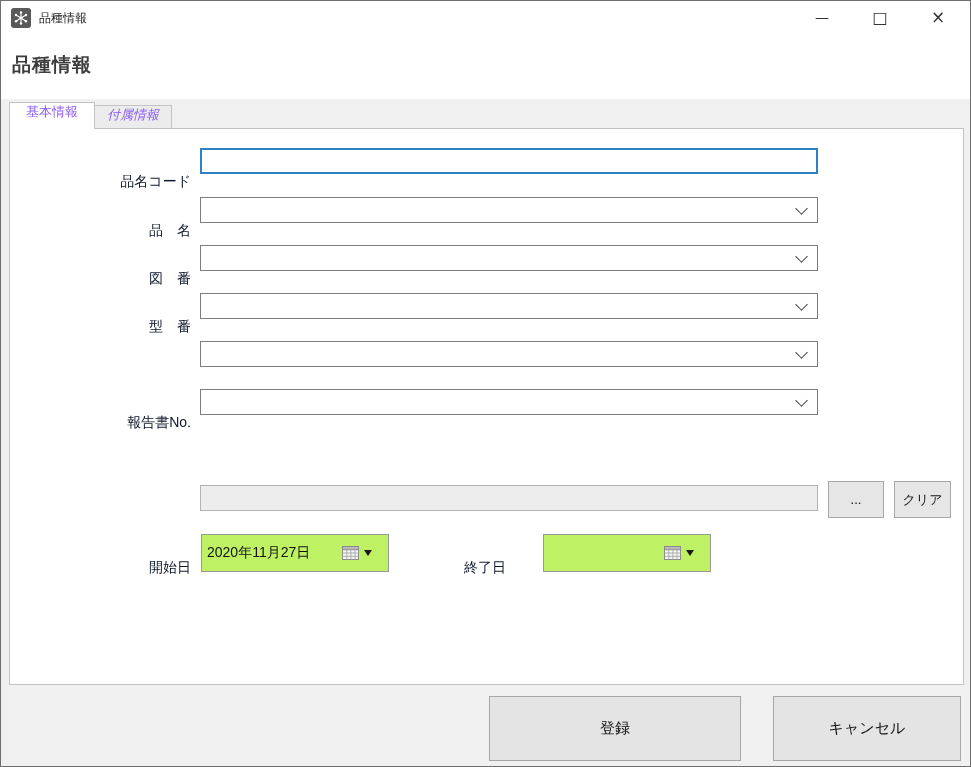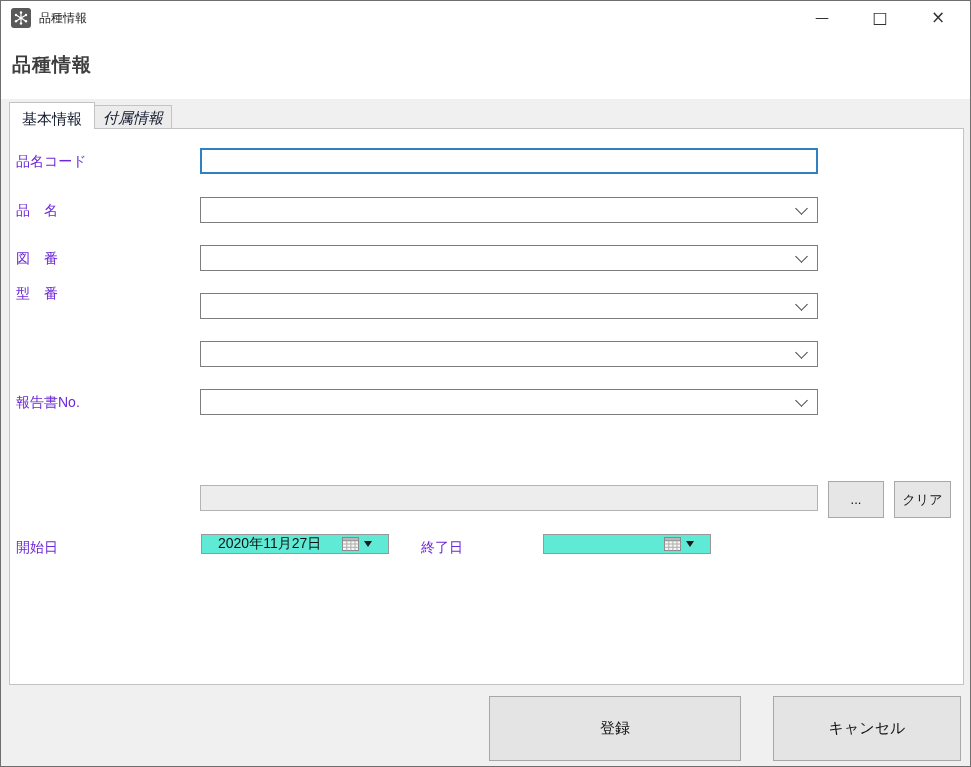--- a/index.html
+++ b/index.html
@@ -27,35 +27,35 @@
     position:absolute; left:11px; top:51px; font-size:19px; font-weight:bold;
     color:#3d3d3d; letter-spacing:1px;
   }
   
   .body-bg { position:absolute; left:0; top:98px; width:100%; height:669px; background:#f0f0f0; }
   .tab-page {
     position:absolute; left:8px; top:127px; width:955px; height:557px;
     background:#fff; border:1px solid #c3c3c3; box-sizing:border-box;
   }
   .tab {
-    position:absolute; box-sizing:border-box; font-size:15px; color:#0f172a;
-    display:flex; align-items:flex-end; justify-content:center; cursor:default;
+    position:absolute; box-sizing:border-box; font-size:13px; color:#8b5cf6;
+    display:flex; align-items:flex-start; justify-content:center; cursor:default;
   }
   .tab-active {
     left:8px; top:101px; width:86px; height:27px; background:#fff;
     border:1px solid #c3c3c3; border-bottom:none; z-index:3;
   }
   .tab-inactive {
     left:93px; top:104px; width:78px; height:23px; background:#ececec;
     border:1px solid #c3c3c3; border-bottom:none; z-index:1;font-style:italic;
   }
   
   .row-label {
-    position:absolute; left:15px; width:175px; text-align:left;
-    font-size:14px; color:#6d28d9; z-index:4;
+    position:absolute; left:15px; width:175px; text-align:right;
+    font-size:14px; color:#0f172a; z-index:4;margin-top:20px;
   }
   .text-input {
     position:absolute; left:199px; width:618px; height:26px; box-sizing:border-box;
     border:2px solid #2f81c4; background:#fff; font-size:14px; padding:0 5px; outline:none; z-index:4;
     font-family:"Liberation Sans", sans-serif;
   }
   .combo {
     position:absolute; left:199px; width:618px; height:26px; box-sizing:border-box;
     border:1px solid #7d7d7d; background:#fff; z-index:4;
     display:flex; align-items:center; justify-content:space-between; padding:0 11px 0 5px;
@@ -72,23 +72,23 @@
   }
   .small-btn {
     position:absolute; top:480px; height:37px; box-sizing:border-box; z-index:4;
     background:#e6e6e6; border:1px solid #a8a8a8; font-size:13px; color:#111;
     display:flex; align-items:center; justify-content:center; cursor:default; padding:0;
     font-family:"Liberation Sans", sans-serif;
   }
   .btn-browse { left:827px; width:56px; }
   .btn-clear  { left:893px; width:57px;align-items:center; }
   .datepicker {
-    position:absolute; top:533px; height:20px; box-sizing:border-box; z-index:4;
-    border:1px solid #989898; background:#5eead4; display:flex; align-items:center;
-    font-size:14px; padding:0 8px 0 16px; cursor:default;
+    position:absolute; top:533px; height:38px; box-sizing:border-box; z-index:4;
+    border:1px solid #989898; background:#bef264; display:flex; align-items:center;
+    font-size:14px; padding:0 8px 0 5px; cursor:default;
   }
   .dp-start { left:200px; width:188px; }
   .dp-end   { left:542px; width:168px; }
   .dp-value { flex:1 1 auto; white-space:nowrap; overflow:hidden; }
   .dp-icons { display:flex; align-items:center; gap:5px; margin-right:8px; }
   .dp-arrow {
     width:0; height:0; border-left:4.5px solid transparent; border-right:4.5px solid transparent;
     border-top:6px solid #1a1a1a;
   }
   
@@ -163,21 +163,21 @@
     <span class="dp-value"></span>
     <span class="chev"></span>
   </div>
 
   <div class="row-label" style="top:249px;">図　番</div>
   <div class="combo" style="top:244px;">
     <span class="dp-value"></span>
     <span class="chev"></span>
   </div>
 
-  <div class="row-label" style="top:284px;">型　番</div>
+  <div class="row-label" style="top:297px;">型　番</div>
   <div class="combo" style="top:292px;">
     <span class="dp-value"></span>
     <span class="chev"></span>
   </div>
 
   <div class="combo" style="top:340px;">
     <span class="dp-value"></span>
     <span class="chev"></span>
   </div>
 

